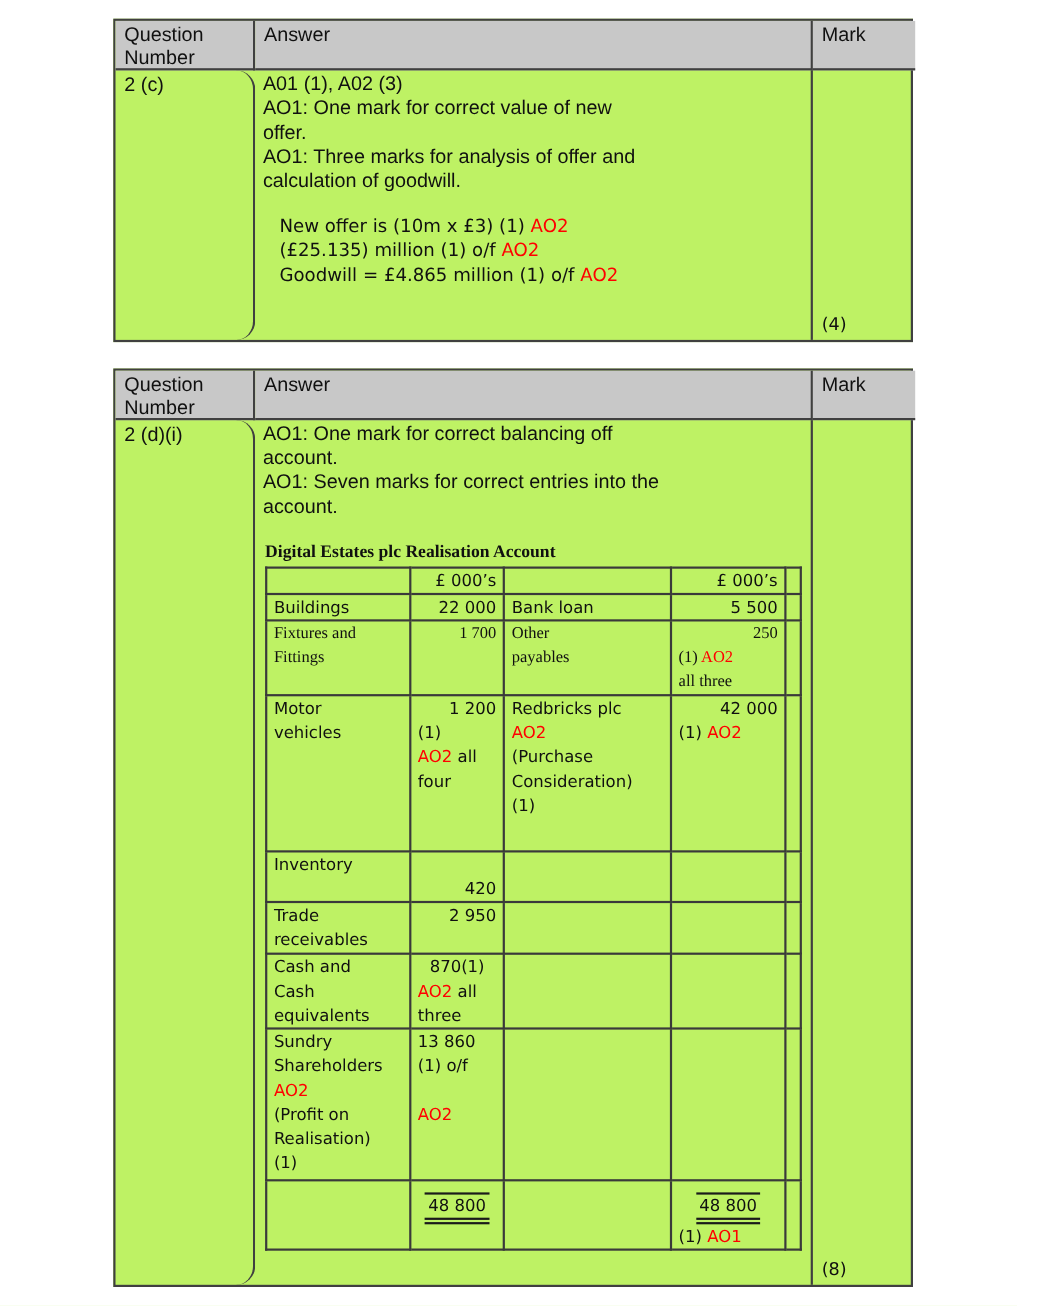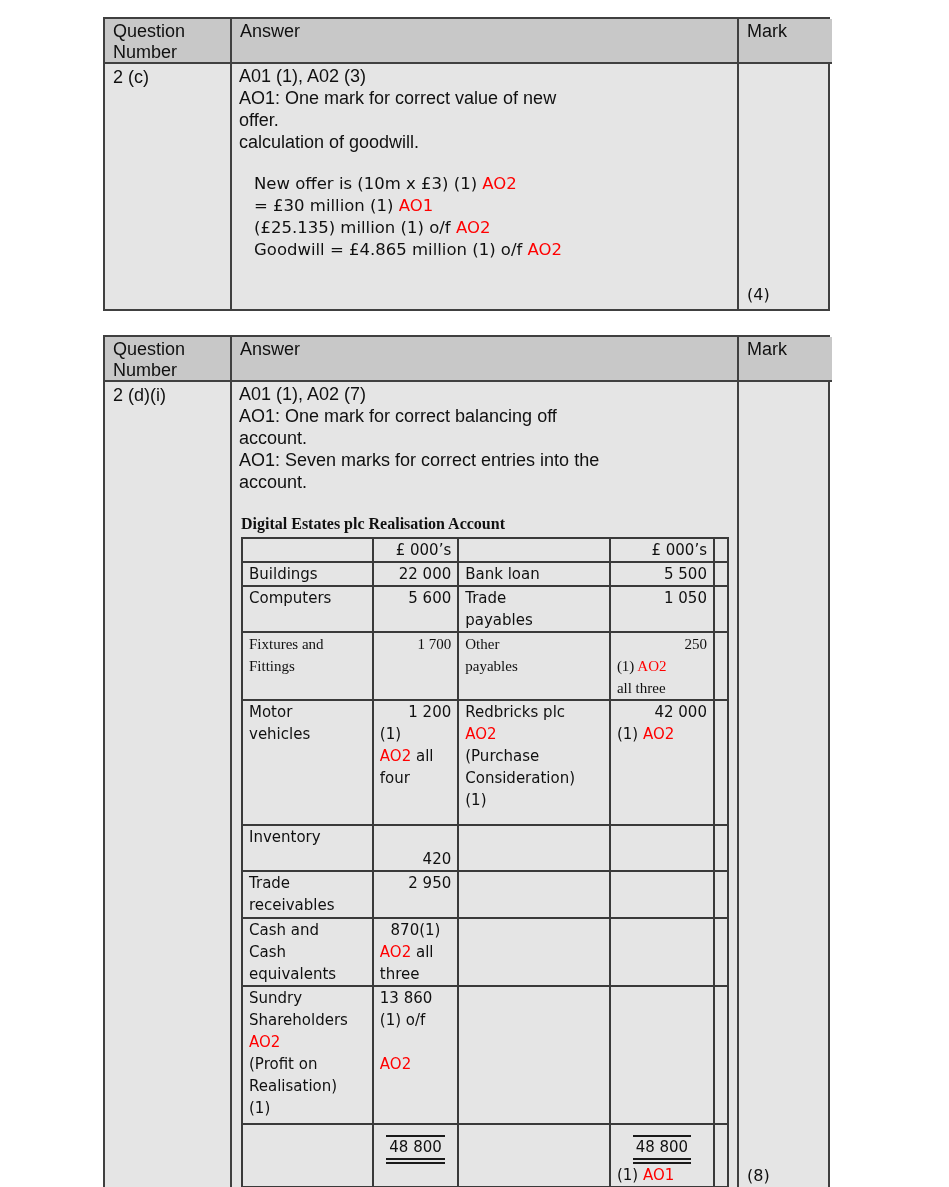--- a/index.html
+++ b/index.html
@@ -9,33 +9,33 @@
   
   .outer{
     display:grid;
     grid-template-columns:127px 507px 93px;
     width:727px;
     border:2px solid var(--line);
     box-sizing:border-box;
     font-family:"Liberation Sans",sans-serif;
     font-size:18px;
     color:#101010;
-    background:#e5e5e5;
+    background:#bef264;
   }
   .outer.gap{margin-bottom:24px;}
   .cell{box-sizing:border-box;padding:2px 6px 2px 8px;}
   .c-r{border-right:2px solid var(--line);}
   .hcell{
     background:var(--hdr-bg);
     border-bottom:2px solid var(--line);
     height:45px;
     line-height:21px;
     padding-top:2px;
   }
-  .body.qn{min-height:245px;line-height:22px;}
+  .body.qn{min-height:245px;line-height:22px;border-radius:17px;}
   .t2 .body.qn{min-height:786px;}
   .body.ans{padding:1px 8px 2px 7px;}
   .body.mark{
     display:flex;flex-direction:column;justify-content:flex-end;align-items:flex-start;
     padding:4px 4px 5px 8px;
     font-family:"DejaVu Sans",sans-serif;font-size:16px;
   }
 
   .intro .ln{line-height:22px;white-space:pre-wrap;min-height:22px;}
   .spacer{height:20px;}
@@ -91,44 +91,43 @@
     <div class="cell hcell c-r">Question Number</div>
     <div class="cell hcell c-r">Answer</div>
     <div class="cell hcell">Mark</div>
 
     <div class="cell body qn c-r">2 (c)</div>
     <div class="cell body ans c-r">
       <div class="intro">
           <div class="ln">A01 (1), A02 (3)</div>
           <div class="ln">AO1: One mark for correct value of new</div>
           <div class="ln">offer.</div>
+          <div class="ln">AO1: Three marks for analysis of offer and</div>
           <div class="ln">calculation of goodwill.</div>
         </div>
       <div class="spacer"></div>
       <div class="work">
           <div class="ln l"><span>New offer is (10m x £3) (1) </span><span class="red">AO2</span></div>
-          <div class="ln l"><span>= £30 million (1) </span><span class="red">AO1</span></div>
           <div class="ln l"><span>(£25.135) million (1) o/f </span><span class="red">AO2</span></div>
           <div class="ln l"><span>Goodwill = £4.865 million (1) o/f </span><span class="red">AO2</span></div>
         </div>
     </div>
     <div class="cell body mark">
       <span>(4)</span>
     </div>
   </div>
 
   <div class="outer t2">
     <div class="cell hcell c-r">Question Number</div>
     <div class="cell hcell c-r">Answer</div>
     <div class="cell hcell">Mark</div>
 
     <div class="cell body qn c-r">2 (d)(i)</div>
     <div class="cell body ans c-r">
       <div class="intro">
-          <div class="ln">A01 (1), A02 (7)</div>
           <div class="ln">AO1: One mark for correct balancing off</div>
           <div class="ln">account.</div>
           <div class="ln">AO1: Seven marks for correct entries into the</div>
           <div class="ln">account.</div>
         </div>
       <div class="spacer"></div>
       <div class="acct-title">Digital Estates plc Realisation Account</div>
       <table class="acct">
         <colgroup>
           <col style="width:133px">
@@ -161,56 +160,40 @@
                 <div class="ln r"><span>22 000</span></div>
               </td>
               <td>
                 <div class="ln l"><span>Bank loan</span></div>
               </td>
               <td>
                 <div class="ln r"><span>5 500</span></div>
               </td>
               <td></td>
             </tr>
-            <tr style="height: 46px;">
-              <td>
-                <div class="ln l"><span>Computers</span></div>
-              </td>
-              <td>
-                <div class="ln r"><span>5 600</span></div>
-              </td>
-              <td>
-                <div class="ln l"><span>Trade</span></div>
-                <div class="ln l"><span>payables</span></div>
-              </td>
-              <td>
-                <div class="ln r"><span>1 050</span></div>
-              </td>
-              <td></td>
-            </tr>
             <tr style="height: 67px; font-family: Liberation Serif, serif;">
               <td>
                 <div class="ln l"><span>Fixtures and</span></div>
                 <div class="ln l"><span>Fittings</span></div>
               </td>
               <td>
                 <div class="ln r"><span>1 700</span></div>
               </td>
               <td>
                 <div class="ln l"><span>Other</span></div>
                 <div class="ln l"><span>payables</span></div>
               </td>
               <td>
                 <div class="ln r"><span>250</span></div>
                 <div class="ln l"><span>(1) </span><span class="red">AO2</span></div>
                 <div class="ln l"><span>all three</span></div>
               </td>
               <td></td>
             </tr>
-            <tr style="height: 125px;">
+            <tr style="height: 142px;">
               <td>
                 <div class="ln l"><span>Motor</span></div>
                 <div class="ln l"><span>vehicles</span></div>
               </td>
               <td>
                 <div class="ln r"><span>1 200</span></div>
                 <div class="ln l"><span>(1)</span></div>
                 <div class="ln l"><span class="red">AO2</span><span> all</span></div>
                 <div class="ln l"><span>four</span></div>
               </td>

